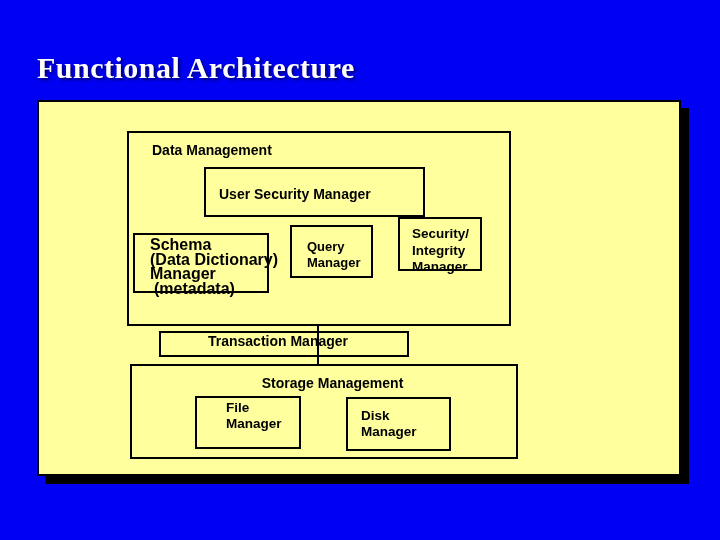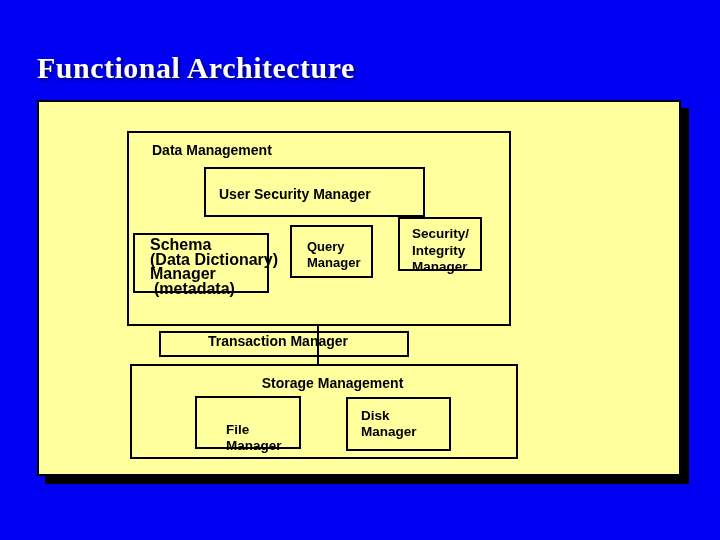--- a/index.html
+++ b/index.html
@@ -50,21 +50,21 @@
                 padding:7px 0 0 12px;overflow:visible;}
   .transaction-box{left:30px;top:162px;width:250px;height:26px;font-size:14px;
                    display:flex;align-items:flex-start;justify-content:center;
                    padding-right:12px;margin-top:36px;}
   
   .connector{position:absolute;left:278px;top:224px;width:2px;height:38px;background:var(--line);}
   
   .storage-box{left:91px;top:262px;width:388px;height:95px;}
   .storage-label{margin:9px 0 0 17px;text-align:center;}
   .file-box{left:63px;top:30px;width:106px;height:53px;font-size:13.5px;line-height:15.5px;
-            padding:24px 0 0 29px;}
+            padding:2px 0 0 29px;}
   .disk-box{left:214px;top:31px;width:105px;height:54px;font-size:13.5px;line-height:15.5px;
             padding:9px 0 12px 13px;}
   .indent-sm{padding-left:4px;}
 </style>
 </head>
 <body>
 
 <div class="slide">
 
   <div class="slide-title">Functional Architecture</div>

